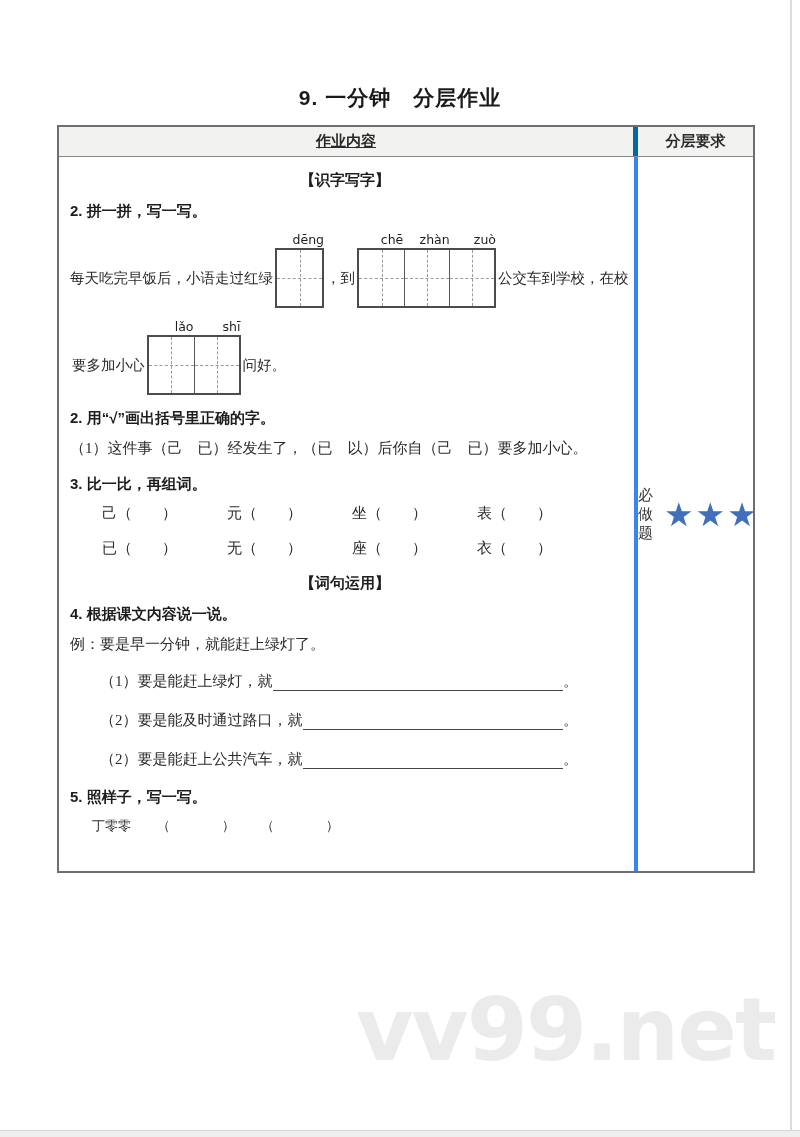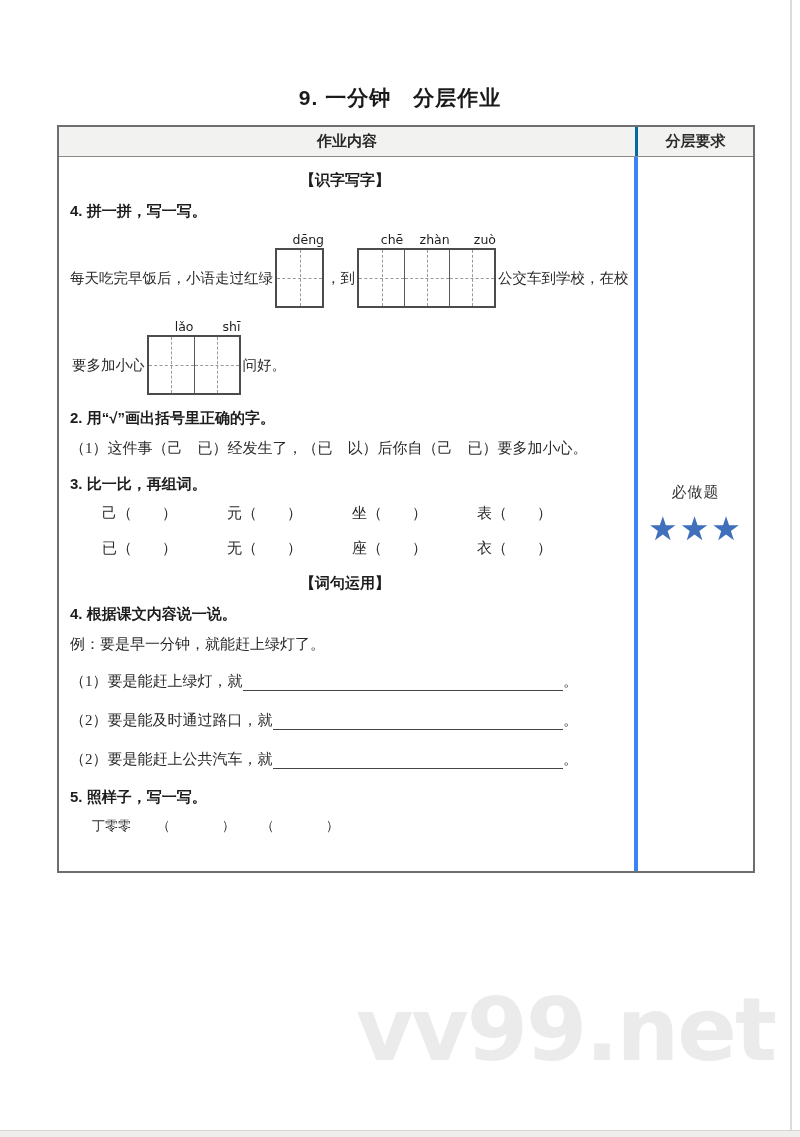--- a/index.html
+++ b/index.html
@@ -18,25 +18,25 @@
   .sheet-table {
     position:absolute; left:57px; top:125px; width:698px;
     border:2px solid #6e6e6e; background:#fff;
   }
   .thead { display:flex; height:30px; background:#f2f2f1; border-bottom:1px solid #8a8a8a; }
   .th {
     display:flex; align-items:center; justify-content:center;
     font-family:"Liberation Sans","DejaVu Sans",sans-serif;
     font-weight:bold; font-size:15px; color:#2a2a2a;
   }
-  .th.left { width:579px; border-right:3px solid #0369a1; }
+  .th.left { width:579px; border-right:5px solid #0369a1;text-decoration:underline; }
   .th.right { flex:1; }
   .tbody { display:flex; min-height:714px; }
   .td.left { width:579px; border-right:4px solid #3b82f6; padding:12px 14px 10px 11px; }
-  .td.right { flex:1; display:flex; flex-direction:column; align-items:center; justify-content:center; gap:10px; }
+  .td.right { flex:1; display:flex; flex-direction:row; align-items:center; justify-content:center; gap:10px; }
 
   
   .req-label { font-size:15px; color:#333; letter-spacing:1px; }
   .stars { font-size:33px; line-height:1; color:#4070bc; letter-spacing:2px;
            font-family:"DejaVu Sans",sans-serif; }
 
   
   .sec-heading {
     text-align:center; font-family:"Liberation Sans","DejaVu Sans",sans-serif;
     font-weight:bold; font-size:15px; margin:2px 0 12px 0; color:#1d1d1d;
@@ -62,21 +62,21 @@
   .tzg:first-child { border-left:none; }
   .tzg::before { content:""; position:absolute; left:50%; top:0; bottom:0; border-left:1px dashed #9a9a9a; }
   .tzg::after  { content:""; position:absolute; top:50%; left:0; right:0; border-top:1px dashed #9a9a9a; }
 
   
   .word-row { display:flex; padding-left:32px; gap:50px; font-size:15px; color:#2a2a2a; margin-bottom:16px; }
   .word-row span { white-space:nowrap; }
 
   
   .blank-line { display:flex; align-items:flex-end; width:508px; font-size:15px; color:#2a2a2a; margin:0 0 19px 0; line-height:20px; }
-  .blank-line .pre { white-space:nowrap; }
+  .blank-line .pre { white-space:nowrap;margin-left:30px; }
   .answer-blank { flex:1; border-bottom:1px solid #444; height:18px; }
 
   
   .q5-line { display:flex; padding-left:22px; gap:26px; font-size:13px; color:#2a2a2a; margin-top:2px;align-items:flex-end; }
 
   
   .watermark {
     position:absolute; left:356px; top:978px; width:460px;
     font-family:"DejaVu Sans",sans-serif; font-weight:bold;
     font-size:88px; letter-spacing:-2px; color:#ebebeb; user-select:none;
@@ -97,21 +97,21 @@
       <div class="th left">作业内容</div>
       <div class="th right">分层要求</div>
     </div>
 
     <div class="tbody">
 
       <div class="td left">
 
         <div class="sec-heading">【识字写字】</div>
 
-        <div class="prompt">4. 拼一拼，写一写。</div>
+        <div class="prompt">2. 拼一拼，写一写。</div>
 
         <div class="fill-line first">
           <span>每天吃完早饭后，小语走过红绿</span>
           <span class="tzg-unit">
             <span class="pinyin-row">
               <span class="pinyin">dēng</span>
             </span>
             <span class="tzg-group">
               <span class="tzg"></span>
             </span>

